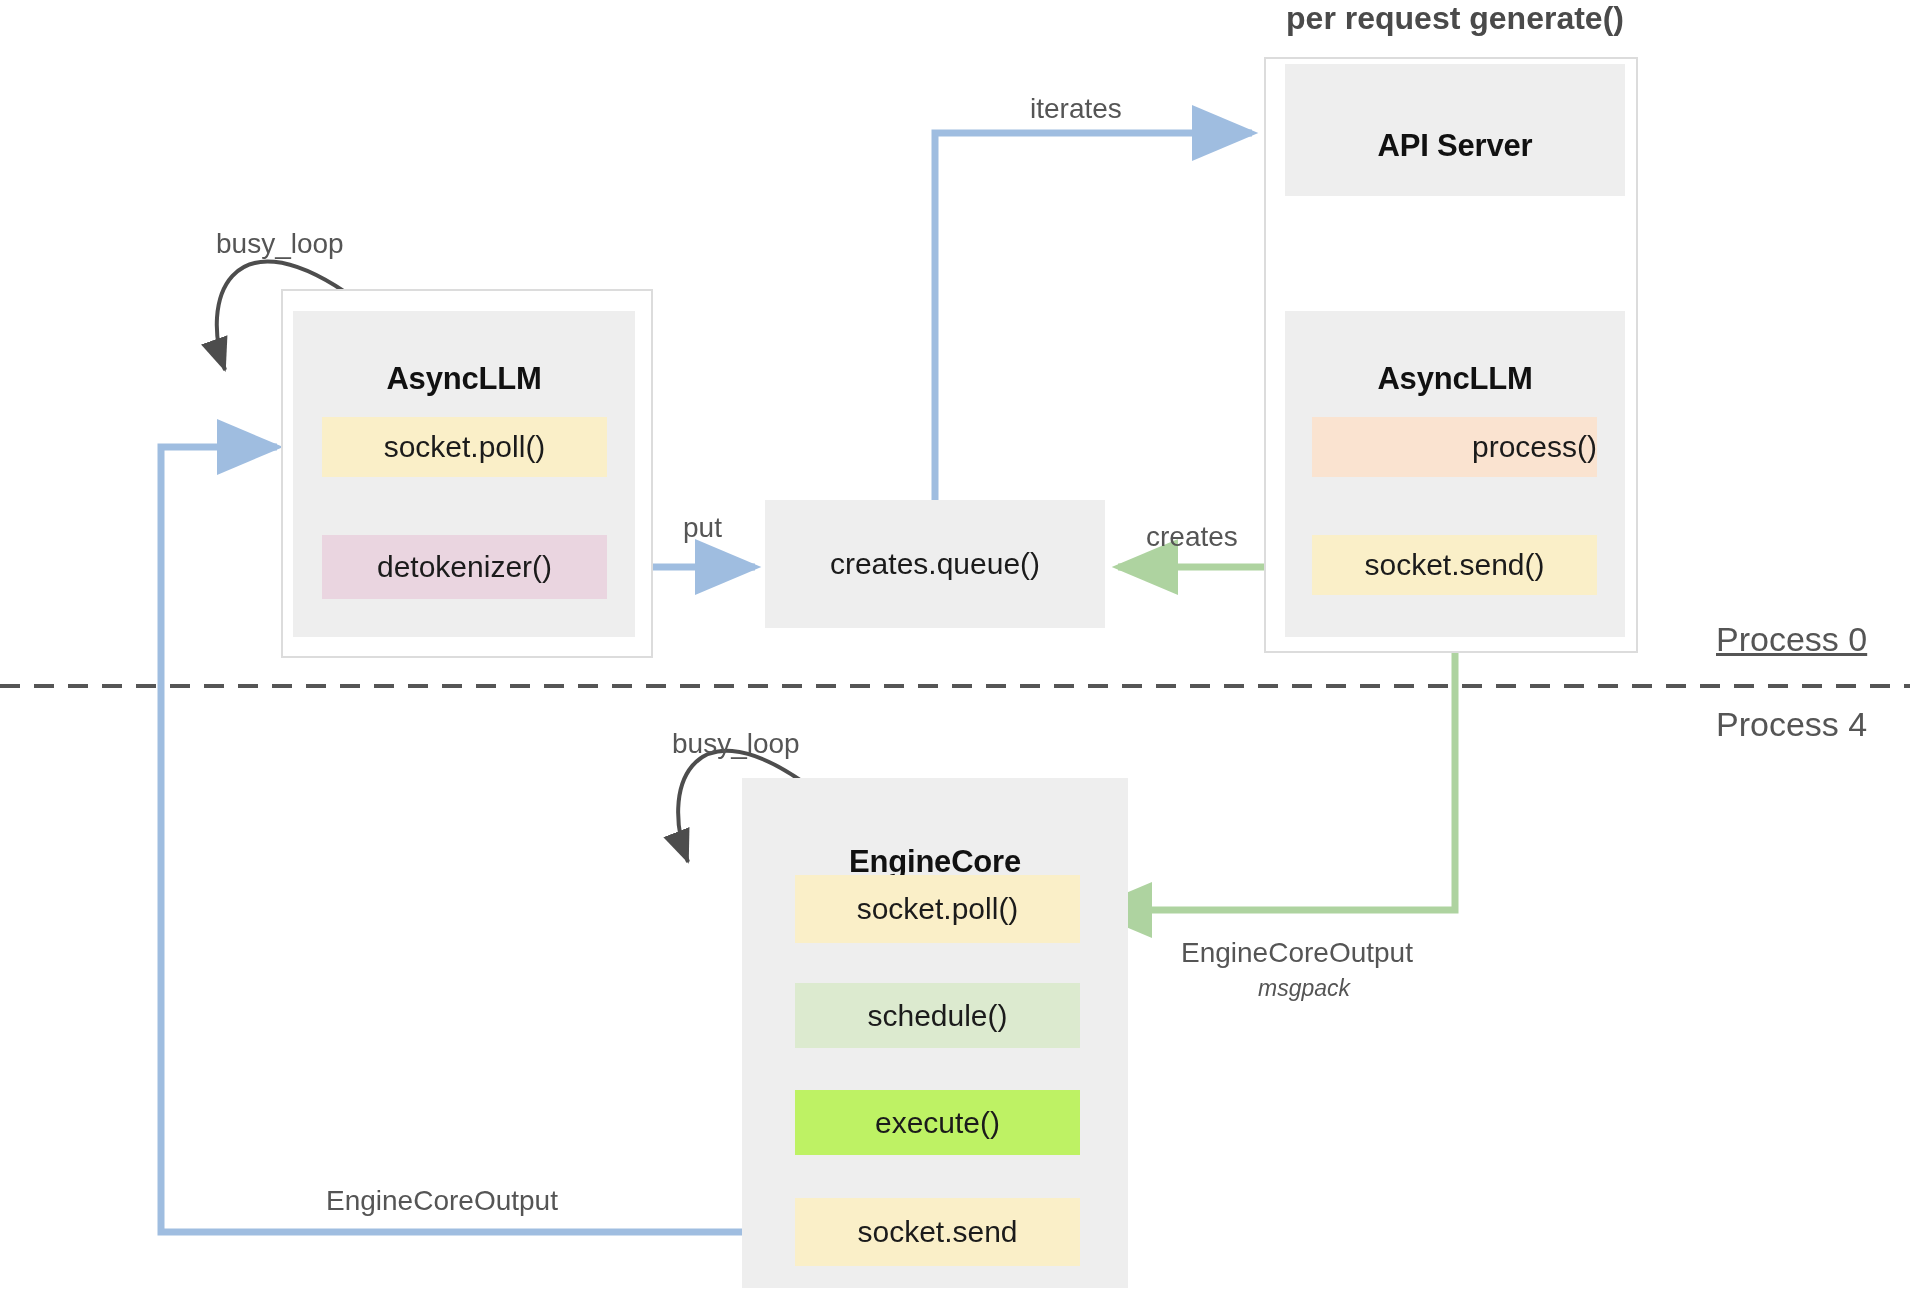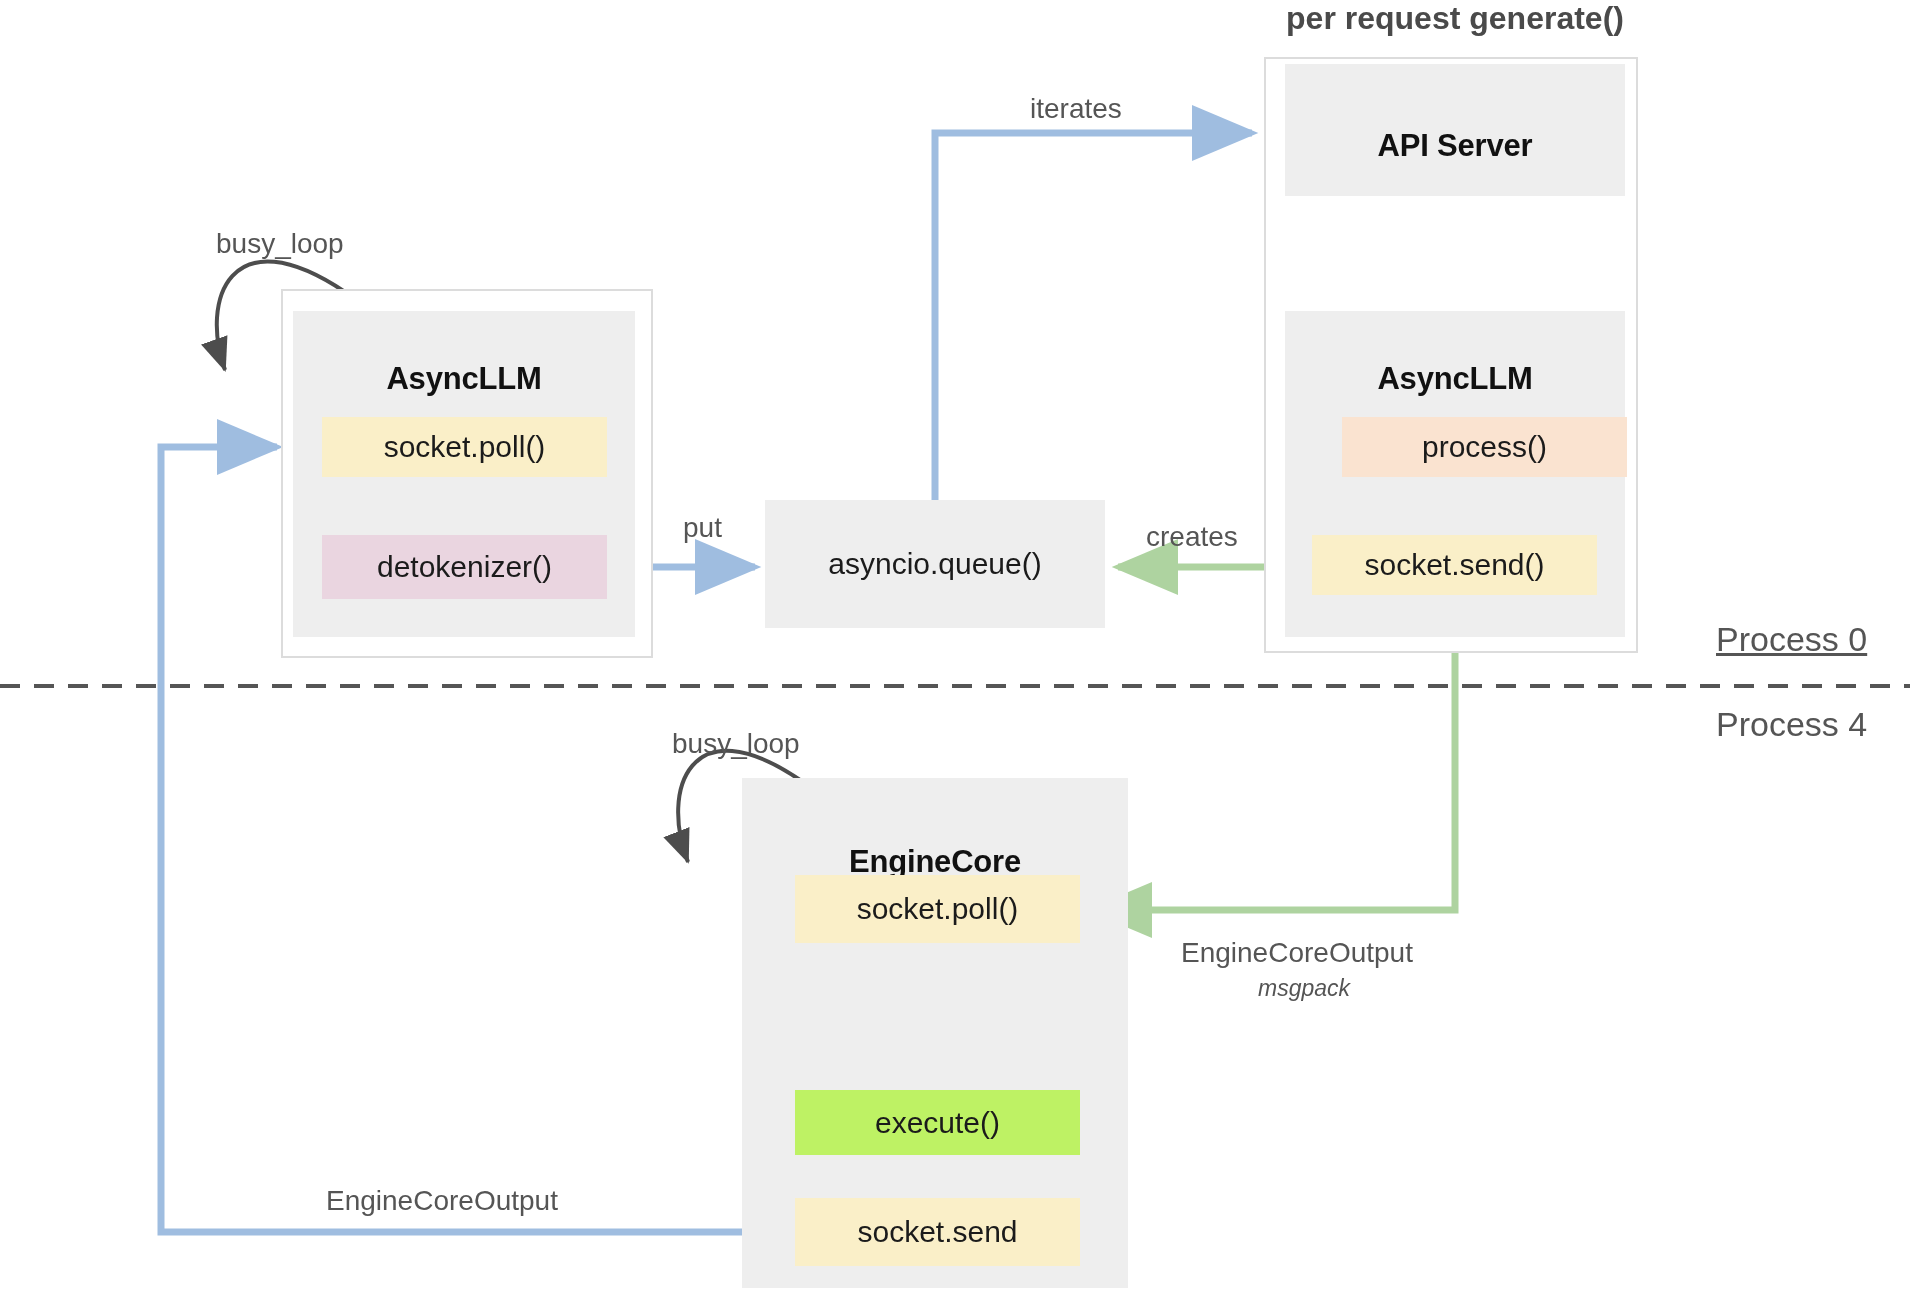--- a/index.html
+++ b/index.html
@@ -138,59 +138,62 @@
     <span>socket.poll()</span>
   </div>
 
   <div class="sub-box" style="left:322px; top:535px; width:285px; height:64px; background:#ead5e0;">
     <span>detokenizer()</span>
   </div>
 
   <div class="edge-label" style="left:216px; top:228px;">busy_loop</div>
 
   <div class="plain-box" style="left:765px; top:500px; width:340px; height:128px;">
-    <span>asyncio.queue()</span>
+    <span>creates.queue()</span>
   </div>
 
   <div class="edge-label" style="left:683px; top:512px;">put</div>
 
   <div class="edge-label" style="left:1030px; top:93px;">iterates</div>
 
   <div class="edge-label" style="left:1146px; top:521px;">creates</div>
 
   <div class="outer-group" style="left:1264px; top:57px; width:374px; height:596px;"></div>
 
   <div class="gray-box" style="left:1285px; top:64px; width:340px; height:132px;">
     <div class="box-title" style="top:44px;">API Server</div>
   </div>
 
   <div class="gray-box" style="left:1285px; top:311px; width:340px; height:326px;">
     <div class="box-title" style="top:30px;">AsyncLLM</div>
   </div>
 
-  <div class="sub-box" style="left:1342px; top:417px; width:285px; height:60px; background:#fae3d0;">
+  <div class="sub-box" style="left:1312px; top:417px; width:285px; height:60px; background:#fae3d0;justify-content:flex-end;">
     <span>process()</span>
   </div>
 
   <div class="sub-box" style="left:1312px; top:535px; width:285px; height:60px; background:#faefc8;">
     <span>socket.send()</span>
   </div>
 
   <div class="process-label" style="left:1716px; top:620px;text-decoration:underline;">Process 0</div>
 
   <div class="process-label" style="left:1716px; top:705px;">Process 4</div>
 
   <div class="gray-box" style="left:742px; top:778px; width:386px; height:510px;">
     <div class="box-title" style="top:46px;">EngineCore</div>
   </div>
 
   <div class="sub-box" style="left:795px; top:875px; width:285px; height:68px; background:#faefc8;">
     <span>socket.poll()</span>
   </div>
 
+  <div class="sub-box" style="left:795px; top:983px; width:285px; height:65px; background:#dceacf;">
+    <span>schedule()</span>
+  </div>
 
   <div class="sub-box" style="left:795px; top:1090px; width:285px; height:65px; background:#bef264;">
     <span>execute()</span>
   </div>
 
   <div class="sub-box" style="left:795px; top:1198px; width:285px; height:68px; background:#faefc8;">
     <span>socket.send</span>
   </div>
 
   <div class="edge-label" style="left:672px; top:728px;">busy_loop</div>

